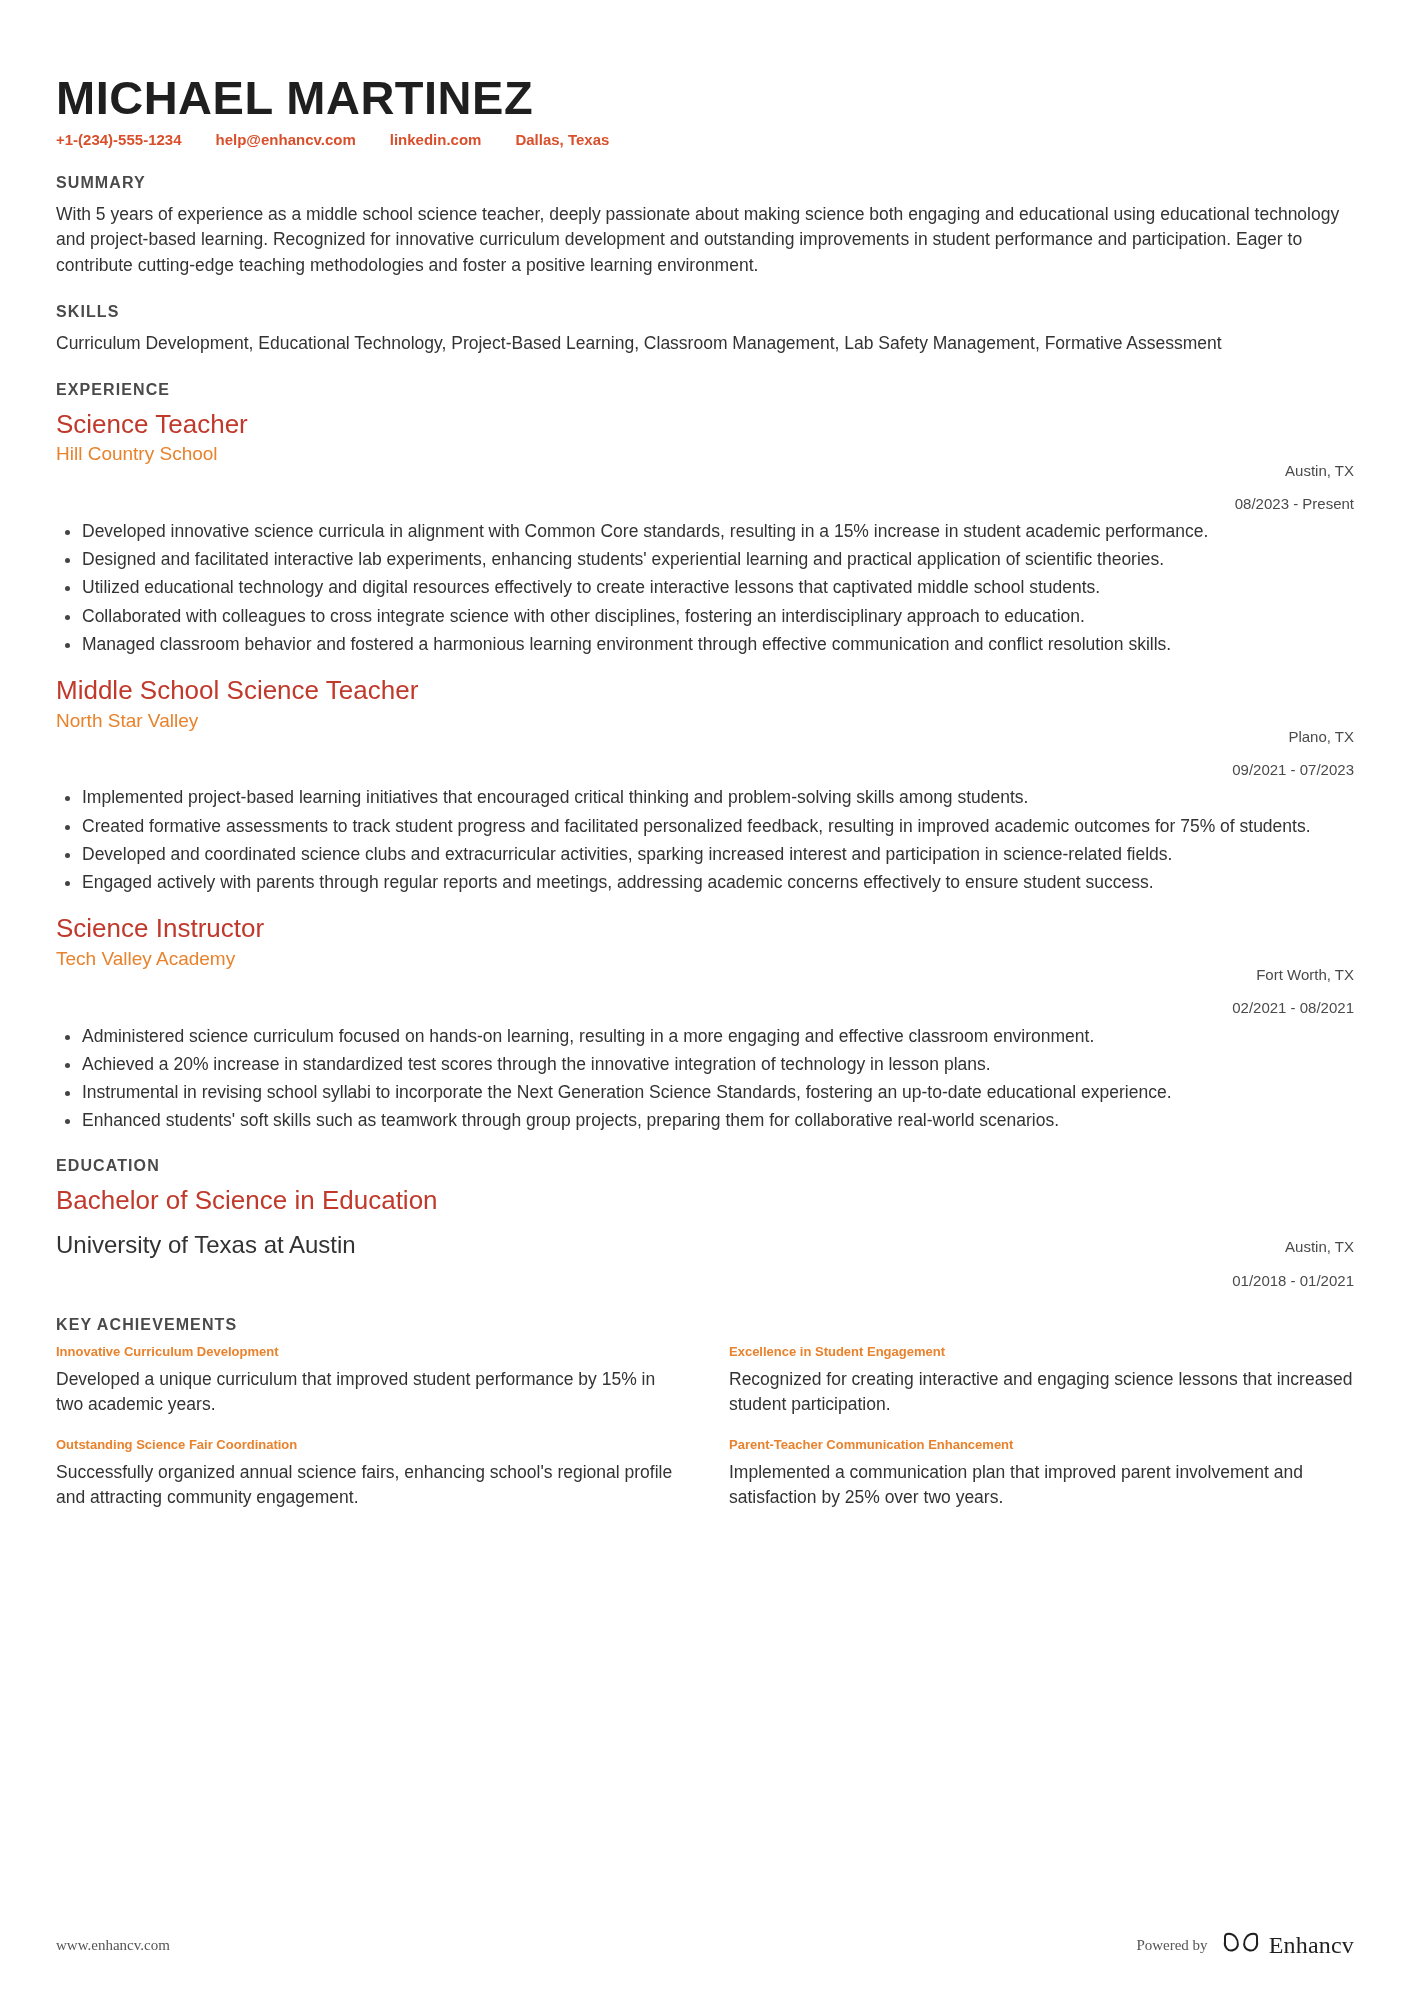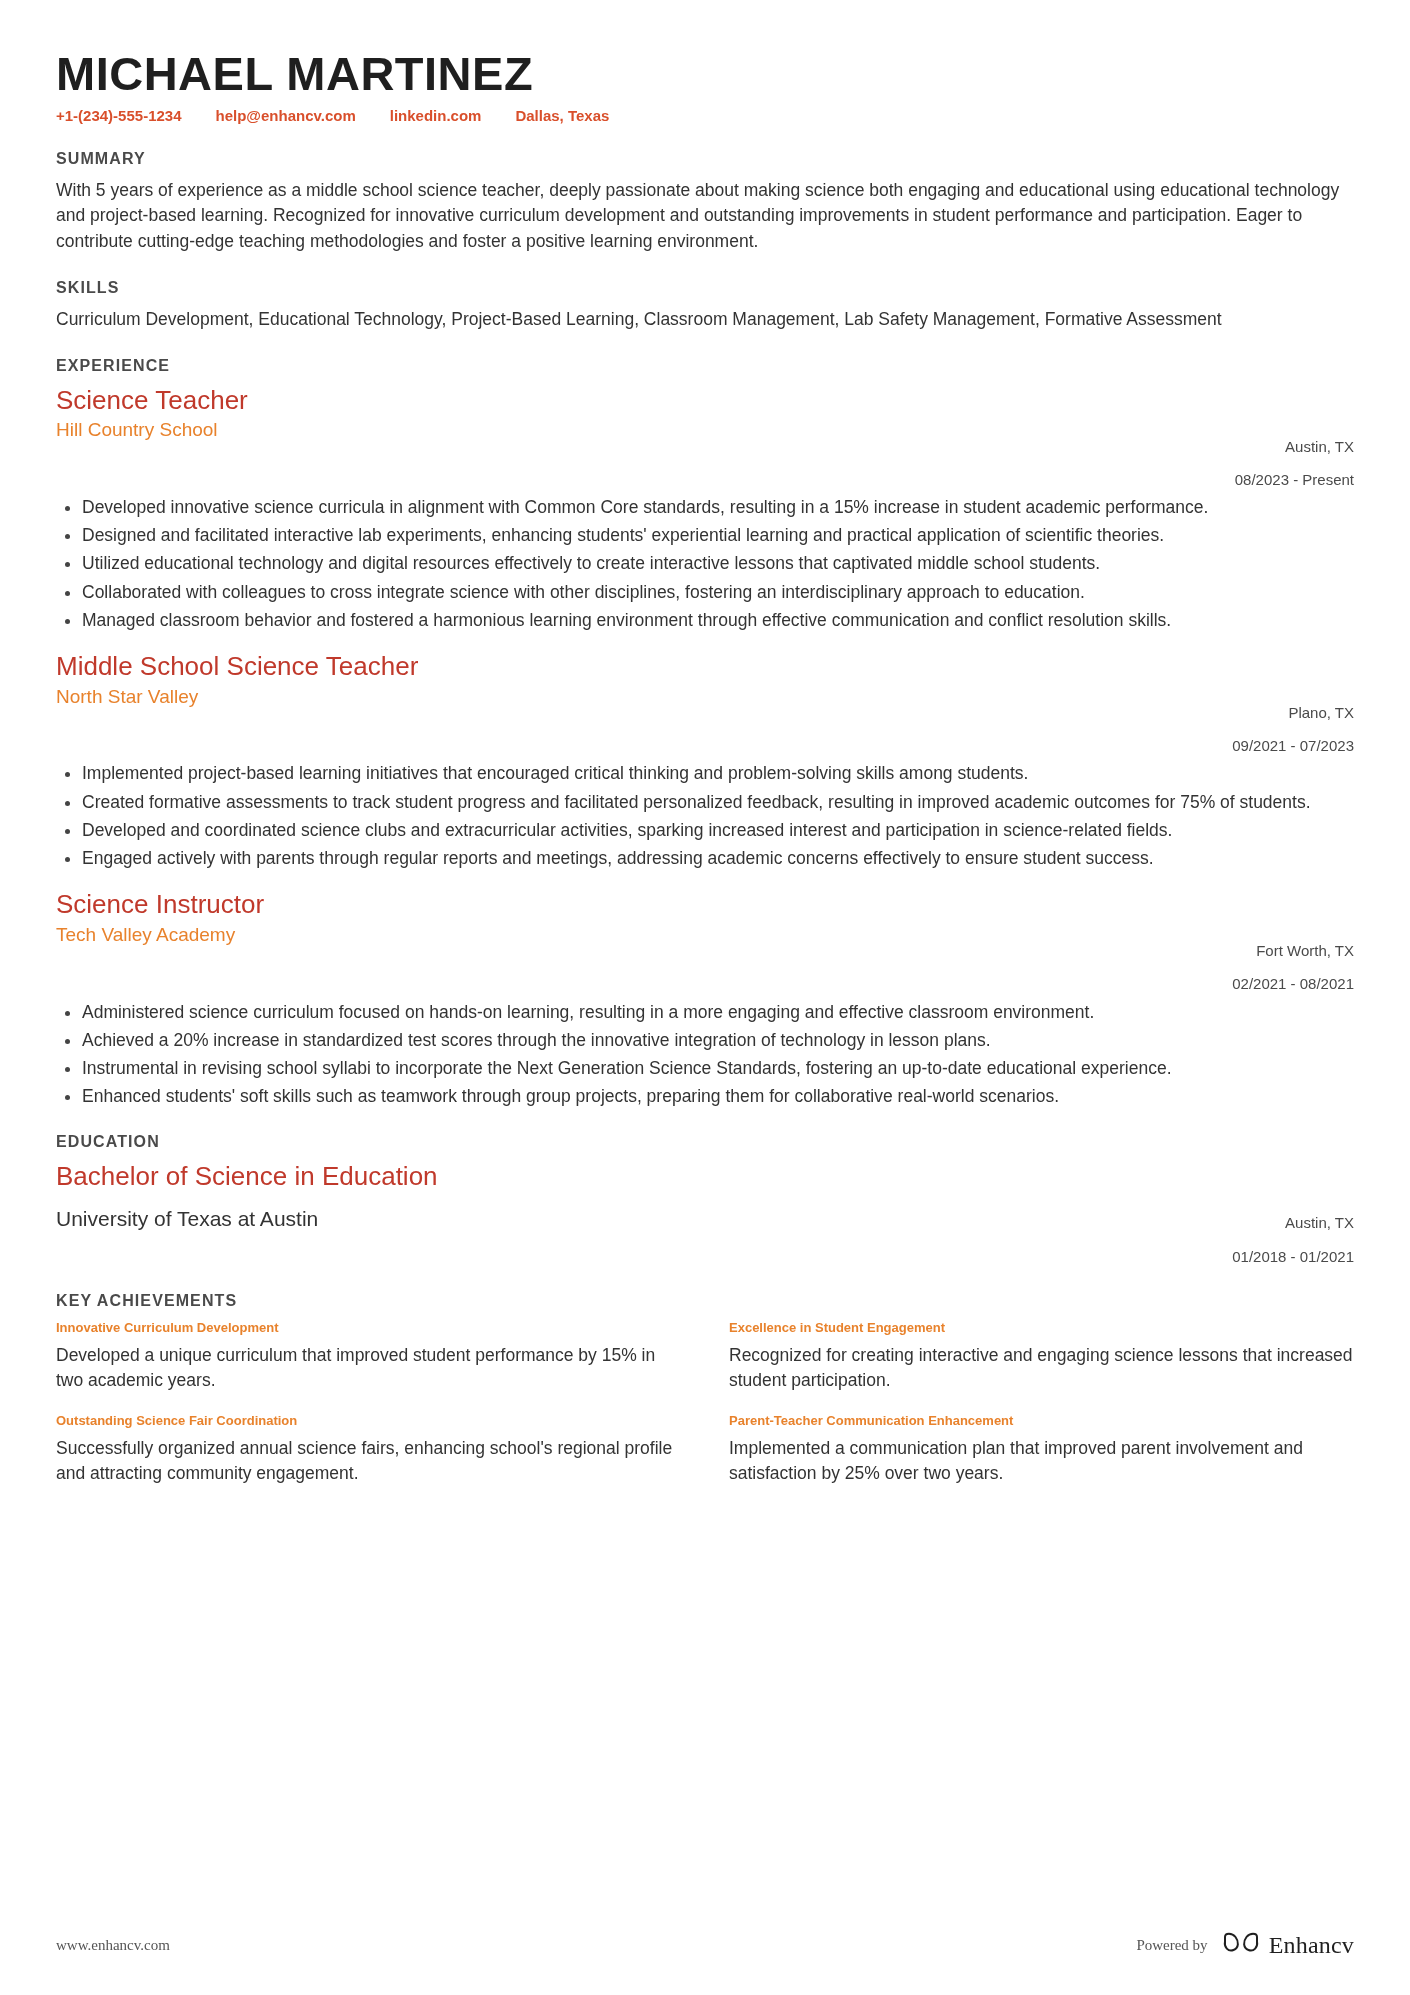--- a/index.html
+++ b/index.html
@@ -12,21 +12,21 @@
     min-height: 1995px;
     font-family: "Liberation Sans", sans-serif;
     color: #2b2b2b;
     -webkit-font-smoothing: antialiased;
   }
   .page {
     position: relative;
     width: 1410px;
     min-height: 1995px;
     box-sizing: border-box;
-    padding: 48px 56px 0 56px;
+    padding: 72px 56px 0 56px;
   }
 
   
   .name {
     font-size: 47px;
     font-weight: bold;
     letter-spacing: 0.5px;
     color: #1f1f1f;
     line-height: 1.12;
     margin: 0 0 6px 0;
@@ -137,21 +137,21 @@
 
   
   .degree {
     font-size: 26px;
     color: #c0392b;
     font-weight: 400;
     line-height: 1.22;
     margin: 0 0 2px 0;
   }
   .school {
-    font-size: 21px;
+    font-size: 24px;
     color: #333333;
     font-weight: 400;
     line-height: 1.3;
     margin-top: 12px;
   }
 
   
   .ach-grid {
     display: grid;
     grid-template-columns: 1fr 1fr;

